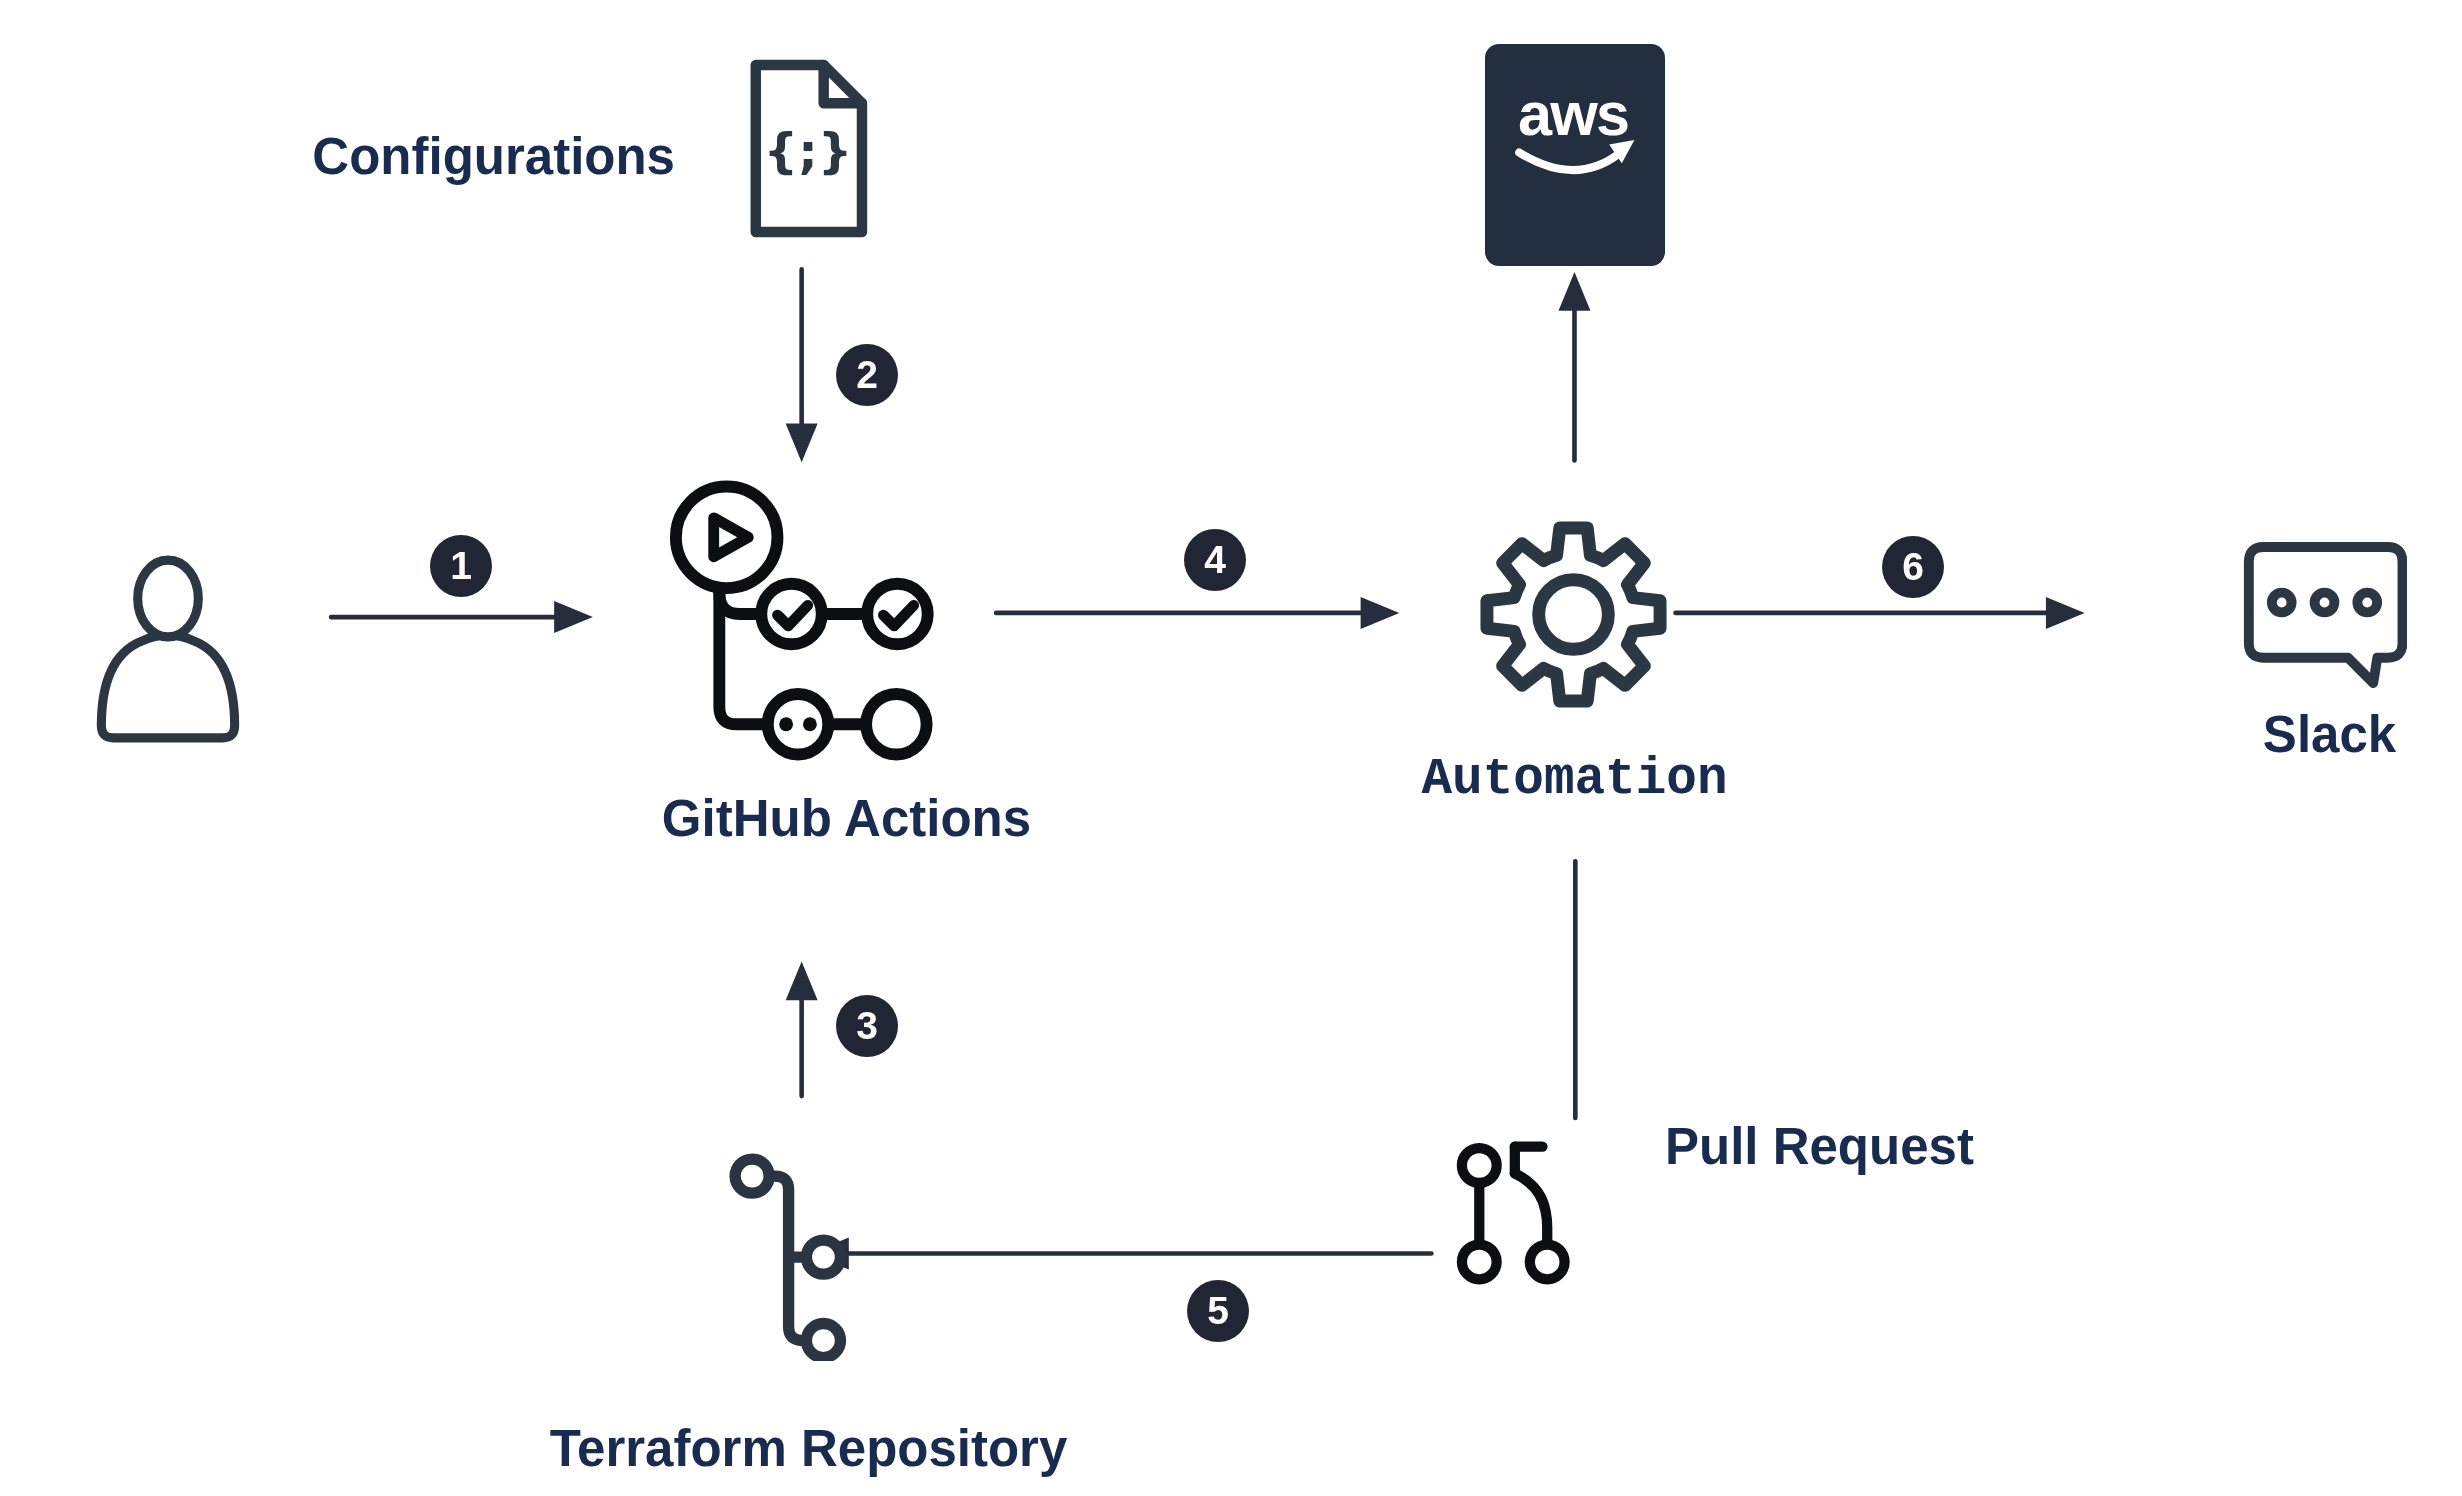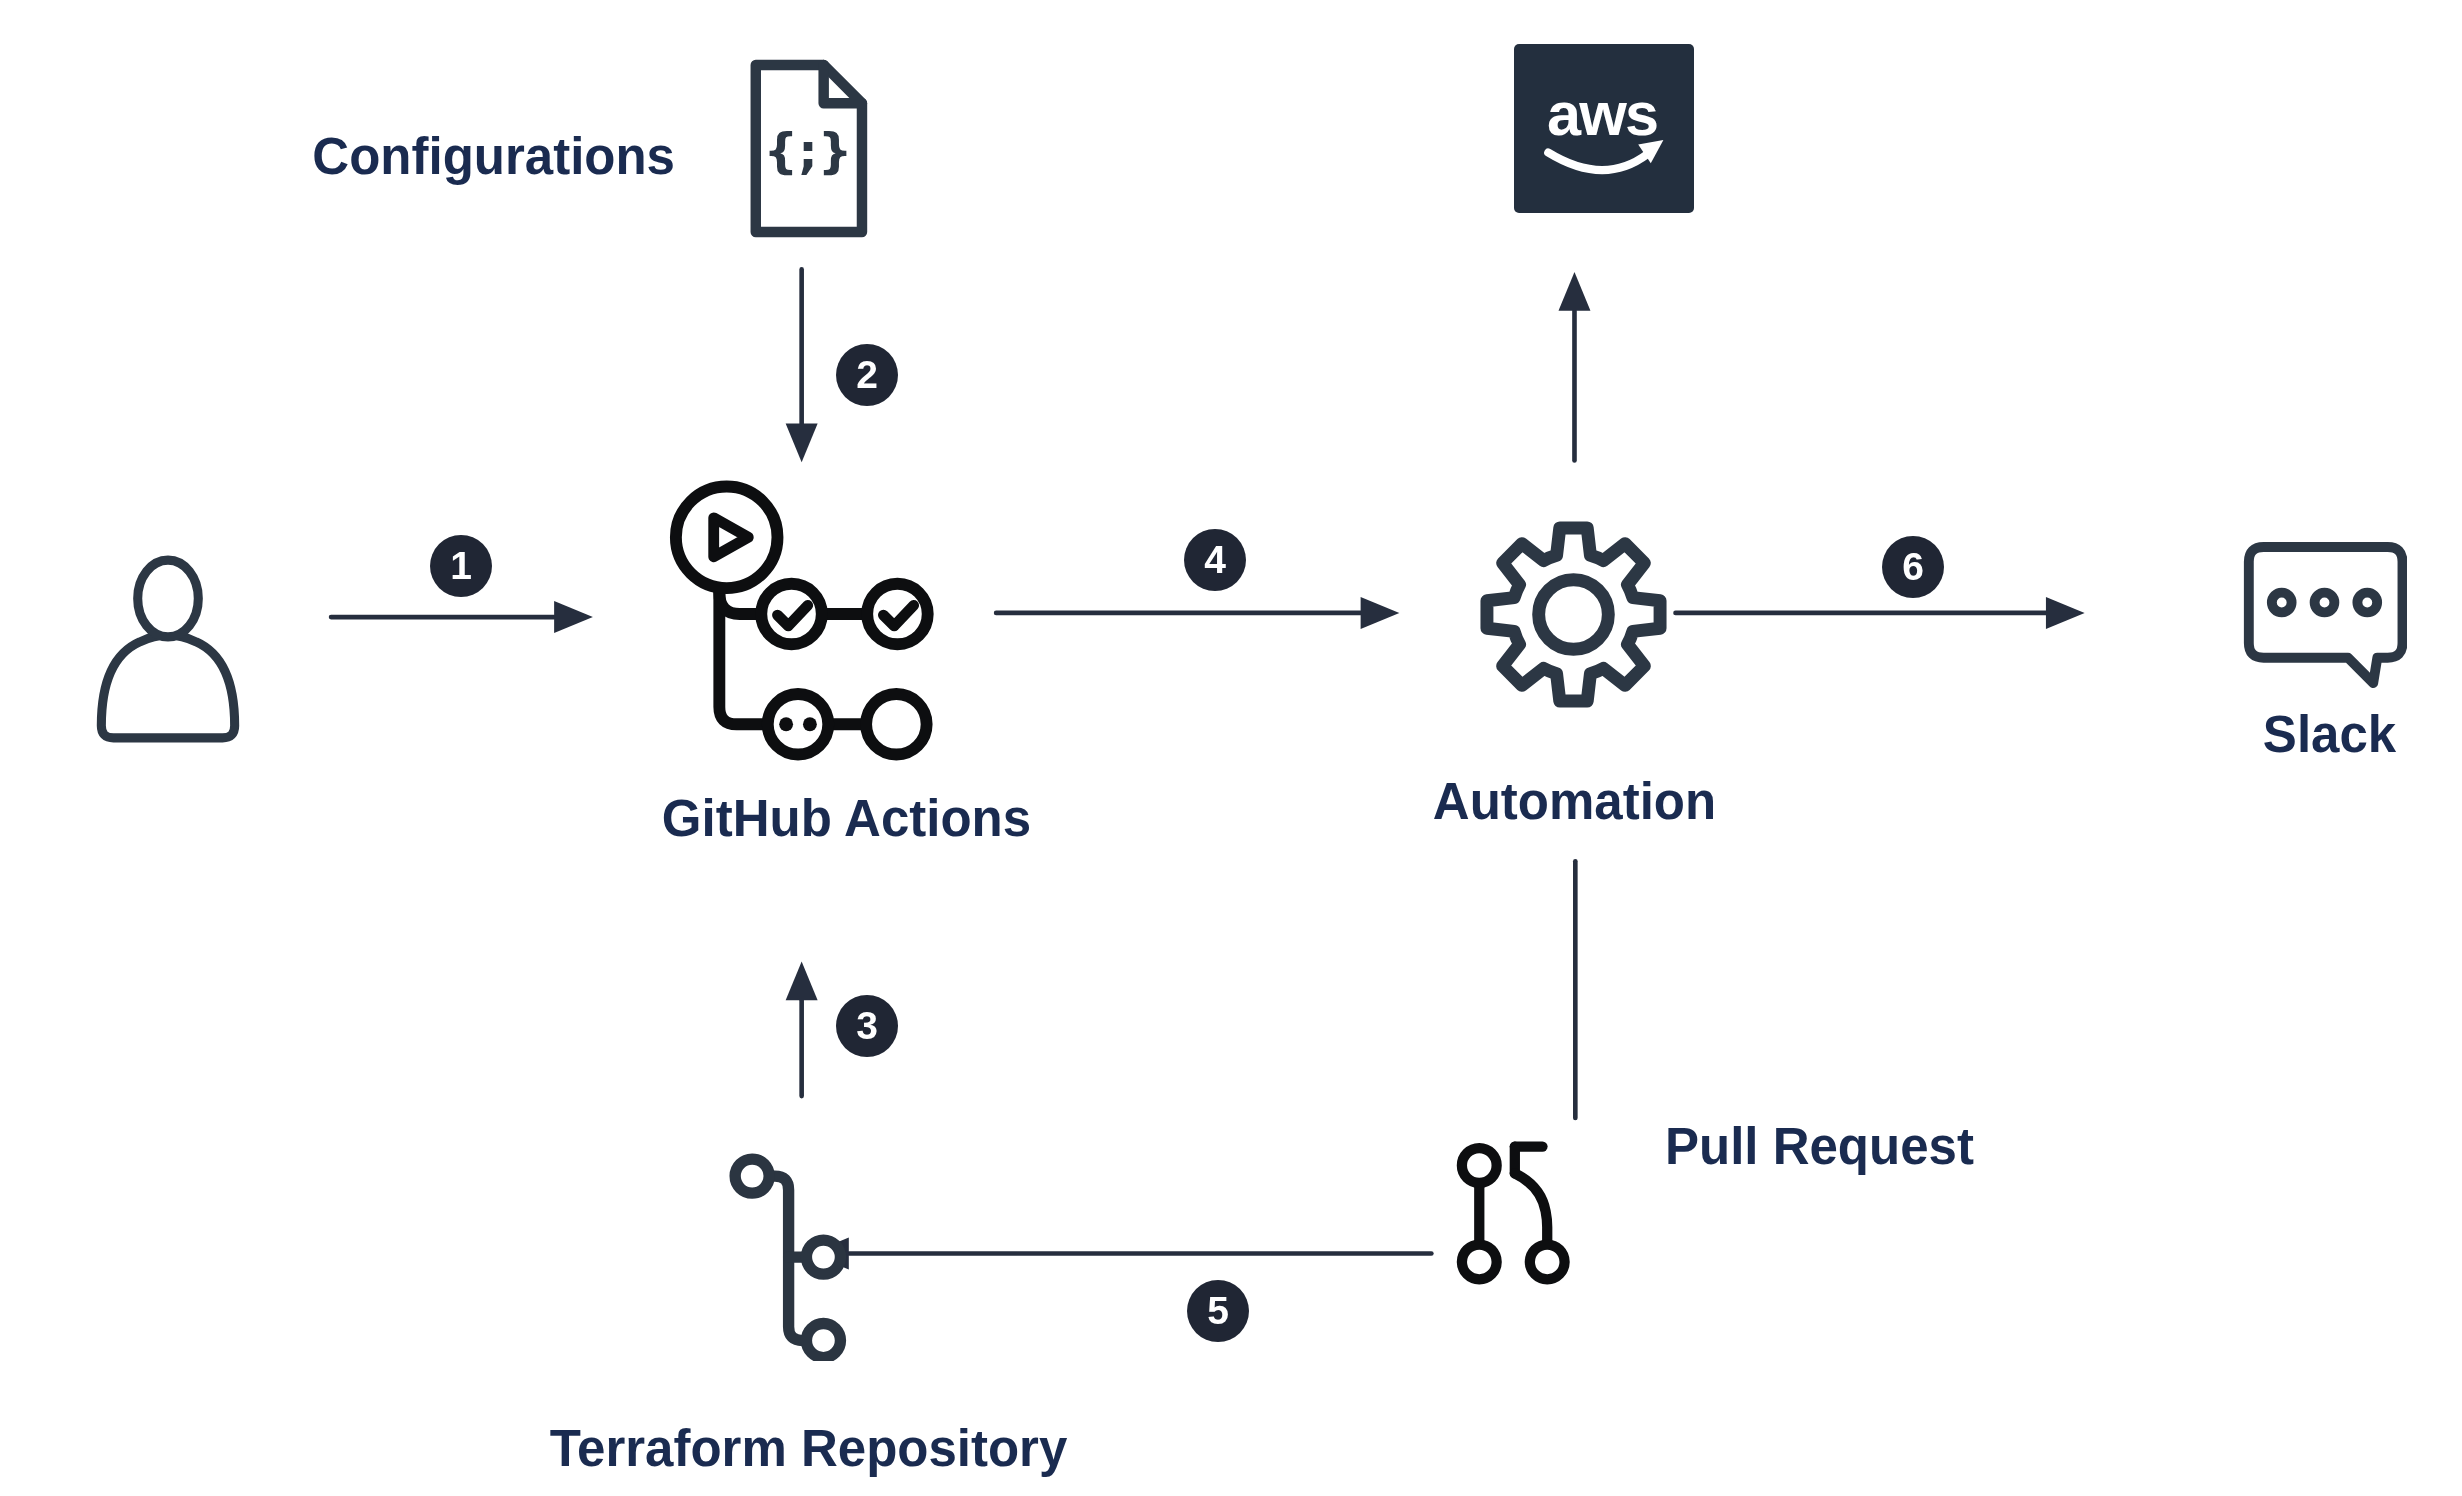--- a/index.html
+++ b/index.html
@@ -15,22 +15,22 @@
   .center{text-align:center;}
   .right{text-align:right;}
   .badge{
     position:absolute;width:62px;height:62px;border-radius:50%;
     background:#202634;color:#ffffff;font-weight:700;font-size:39px;
     display:flex;align-items:center;justify-content:center;
   }
   #connector-layer{position:absolute;left:0;top:0;z-index:0;}
   .node{z-index:1;}
   #aws-box{
-    position:absolute;left:1485px;top:44px;width:180px;height:169px;
-    background:#232f3e;border-radius:5px;z-index:1;margin-left:29px;
+    position:absolute;left:1485px;top:44px;width:180px;height:222px;
+    background:#232f3e;border-radius:14px;z-index:1;
   }
   svg{display:block;}
 </style>
 </head>
 <body>
 
 <div id="canvas">
 
   <svg id="connector-layer" width="2462" height="1496" viewBox="0 0 2924 1777">
     <g stroke="#262e3e" stroke-width="5.5" stroke-linecap="round" fill="none">
@@ -96,21 +96,21 @@
     </svg>
   </div>
   <div class="node-label center" style="left:636px;top:790px;width:421px;">GitHub Actions</div>
 
   <div class="abs node" style="left:1474px;top:509px;">
     <svg width="199" height="211" viewBox="0 0 100 100" fill="#ffffff" stroke="#2c3744" stroke-width="6.5" stroke-linejoin="round">
       <path d="M 79.8 58.5 L 93.5 56.9 L 93.5 43.1 L 79.8 41.5 A 31 31 0 0 0 77.1 35.0 L 85.6 24.1 L 75.9 14.4 L 65.0 22.9 A 31 31 0 0 0 58.5 20.2 L 56.9 6.5 L 43.1 6.5 L 41.5 20.2 A 31 31 0 0 0 35.0 22.9 L 24.1 14.4 L 14.4 24.1 L 22.9 35.0 A 31 31 0 0 0 20.2 41.5 L 6.5 43.1 L 6.5 56.9 L 20.2 58.5 A 31 31 0 0 0 22.9 65.0 L 14.4 75.9 L 24.1 85.6 L 35.0 77.1 A 31 31 0 0 0 41.5 79.8 L 43.1 93.5 L 56.9 93.5 L 58.5 79.8 A 31 31 0 0 0 65.0 77.1 L 75.9 85.6 L 85.6 75.9 L 77.1 65.0 A 31 31 0 0 0 79.8 58.5 Z"></path>
       <circle cx="50" cy="50" r="17.5"></circle>
     </svg>
   </div>
-  <div class="node-label center" style="left:1364px;top:773px;width:421px;">Automation</div>
+  <div class="node-label center" style="left:1364px;top:751px;width:421px;font-family:Liberation Mono, monospace;">Automation</div>
 
   <div id="aws-box">
     <svg width="180" height="181" viewBox="0 0 100 100">
       <text x="49" y="50" text-anchor="middle" fill="#ffffff" font-family="Liberation Sans, sans-serif" font-size="34" font-weight="700" letter-spacing="-1">aws</text>
       <path d="M 19 60 Q 50 79 74 61" fill="none" stroke="#ffffff" stroke-width="4.5" stroke-linecap="round"></path>
       <polygon points="83,53 69,55.5 76,66" fill="#ffffff"></polygon>
     </svg>
   </div>
 
   <div class="abs node" style="left:2242px;top:537px;">

